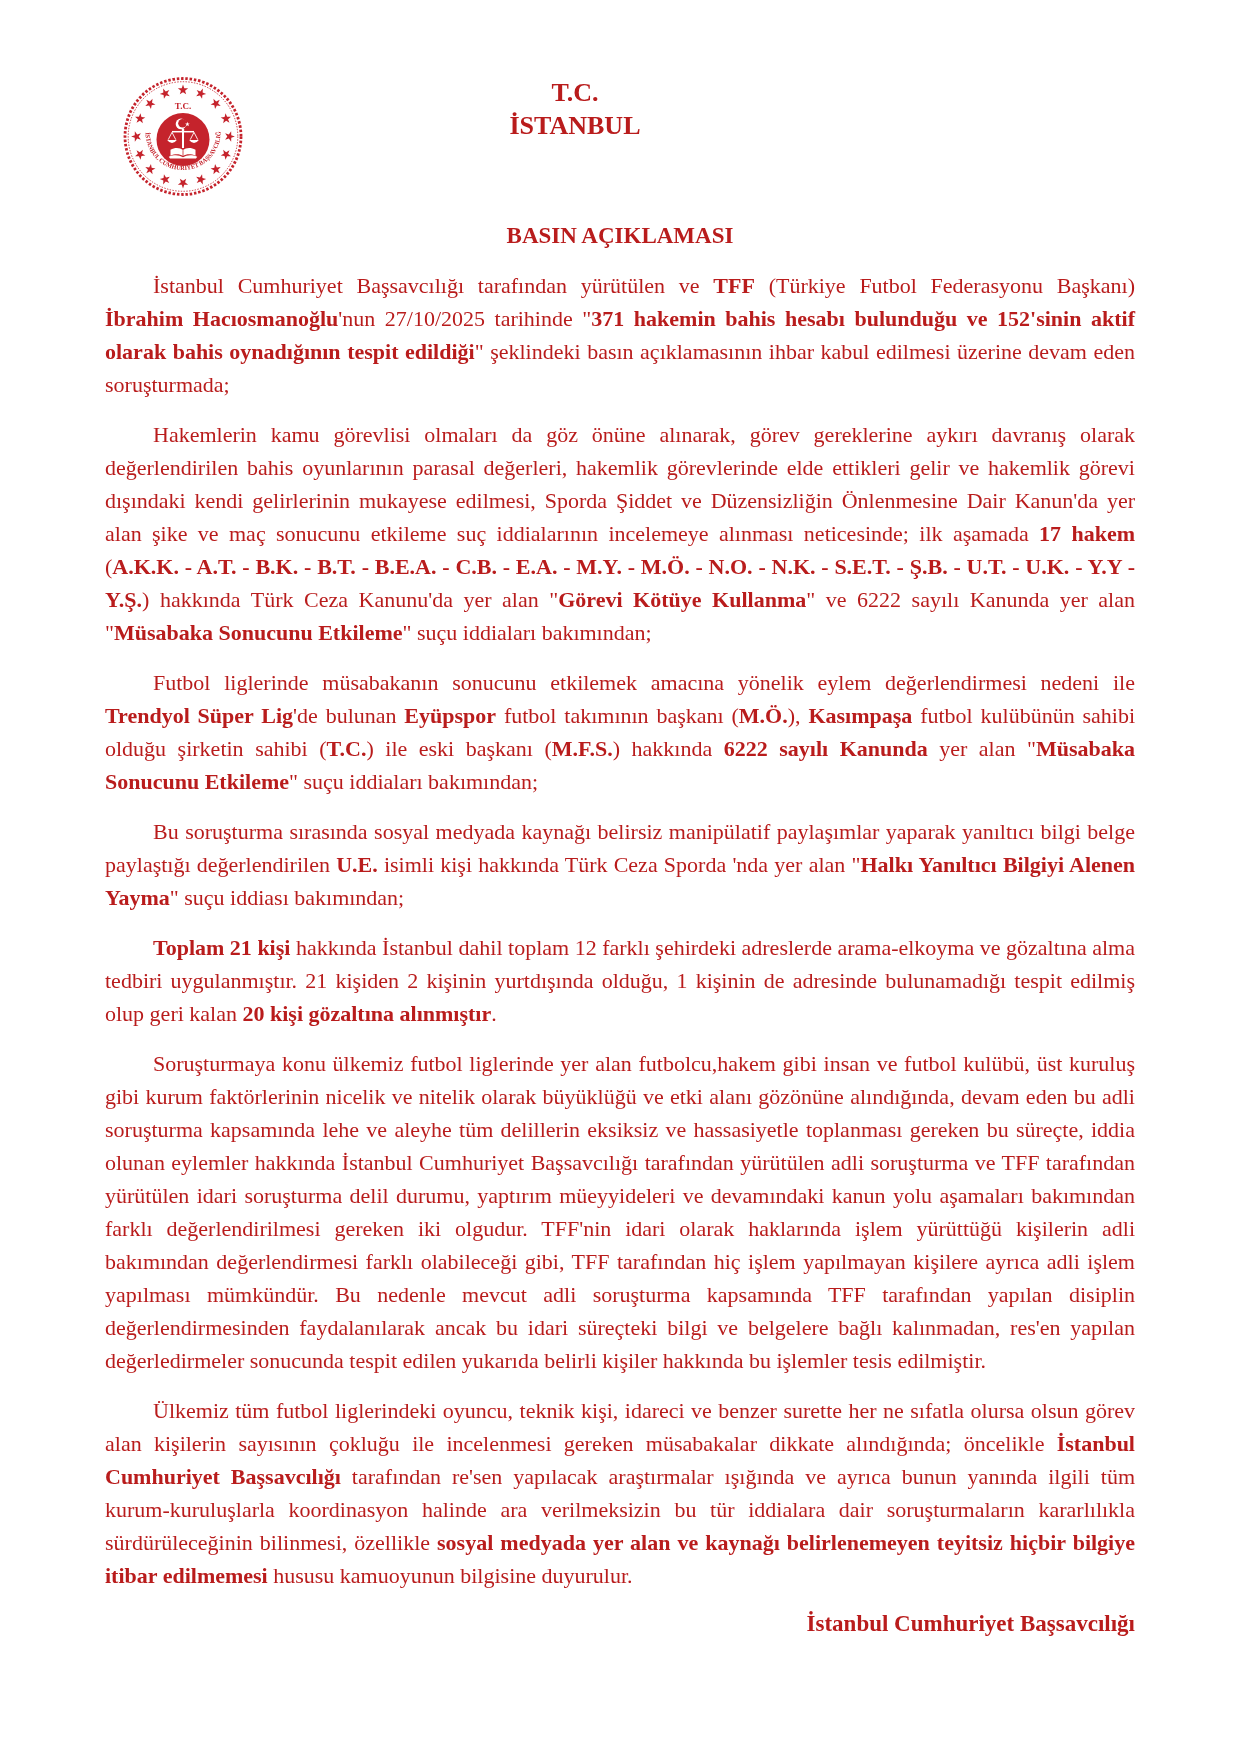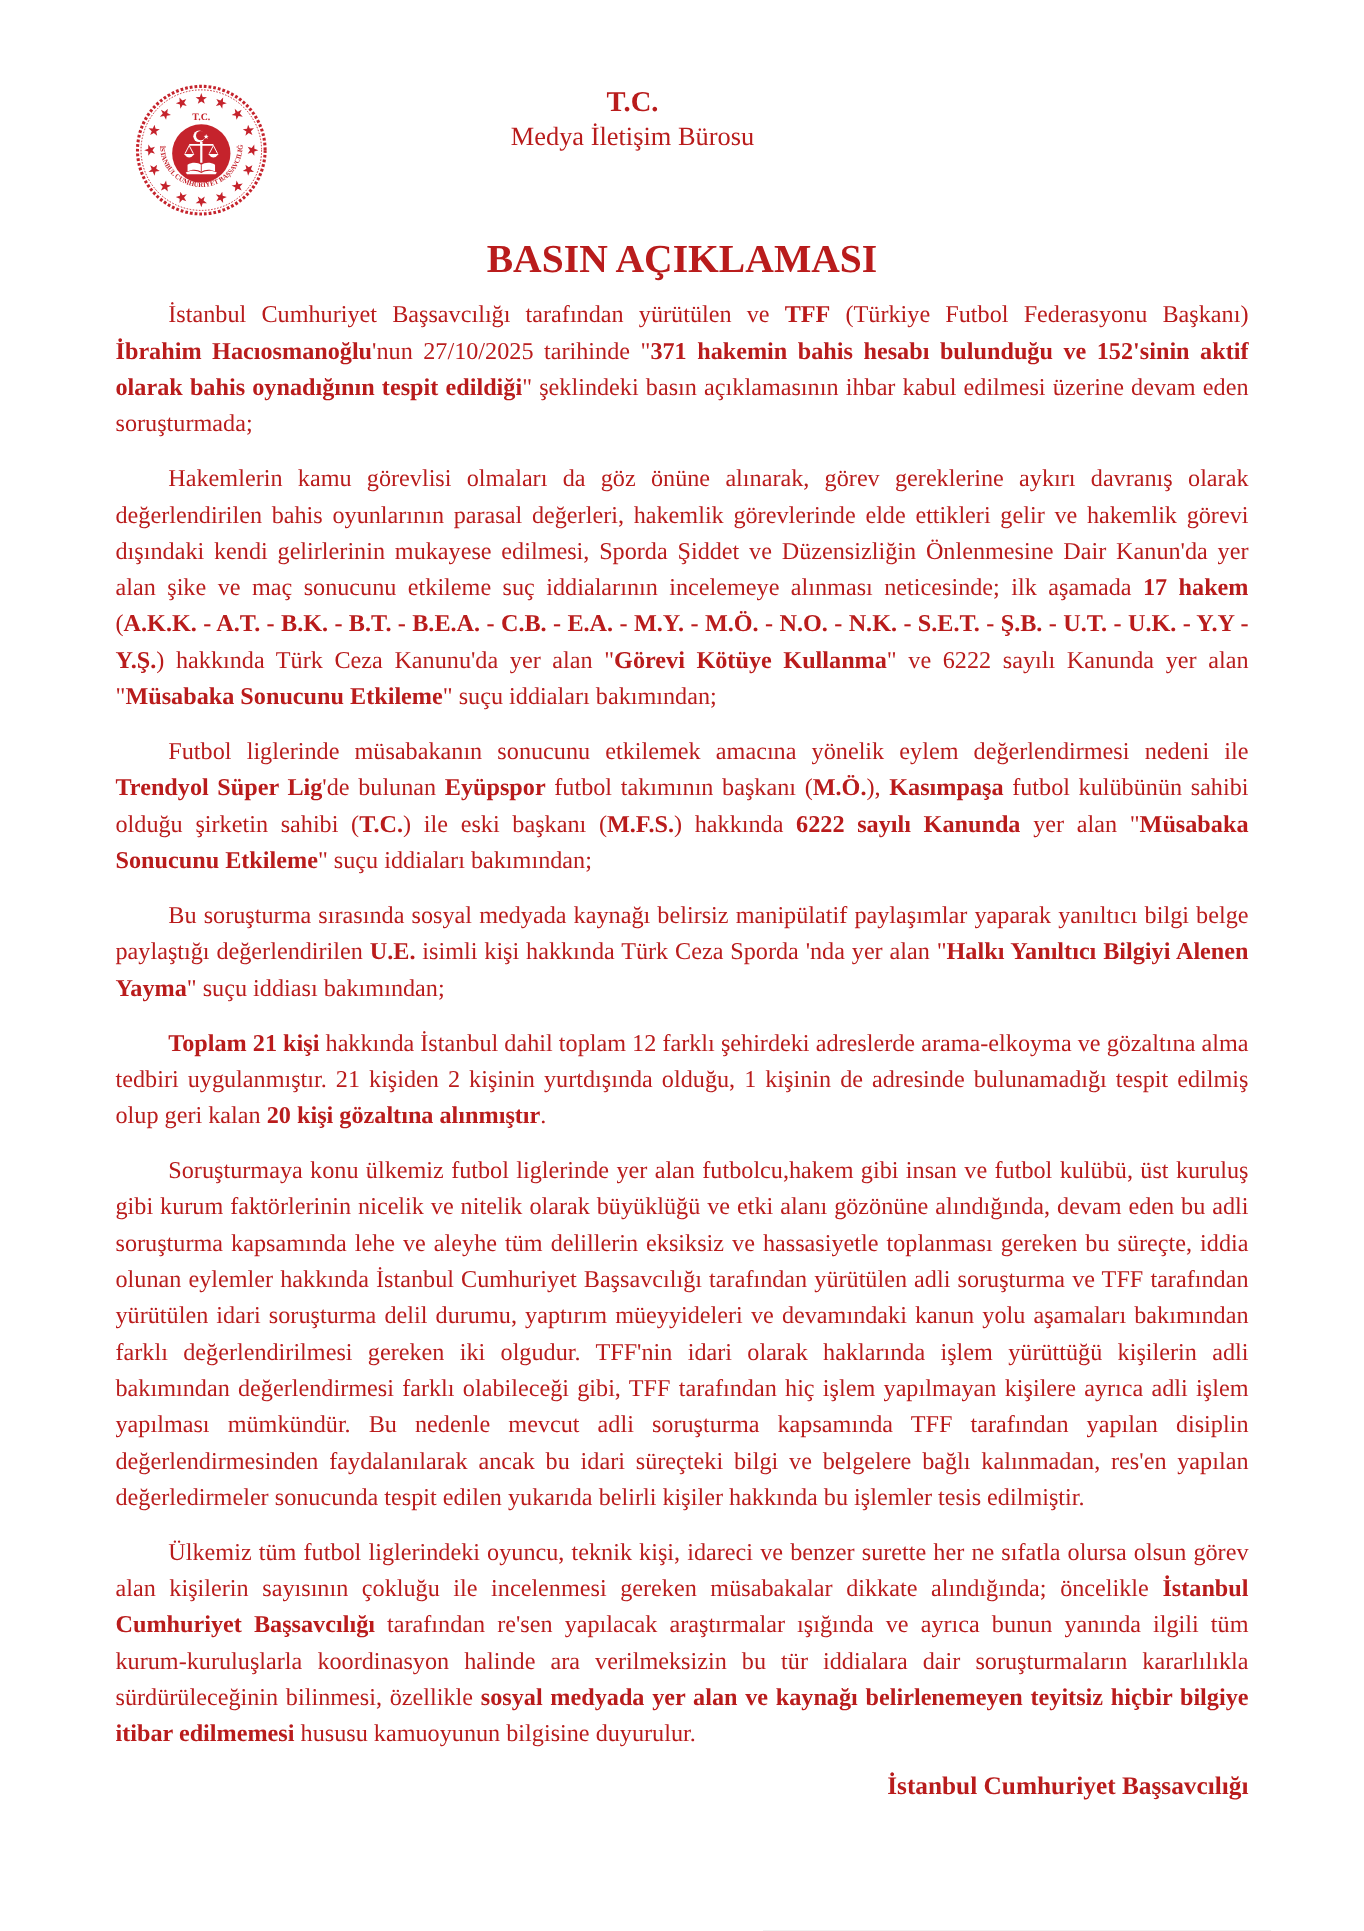--- a/index.html
+++ b/index.html
@@ -7,21 +7,21 @@
     position:relative;width:1240px;height:1755px;background:#ffffff;
     font-family:"Liberation Serif","DejaVu Serif",serif;color:#b91c1c;
     overflow:hidden;margin:0 auto;
   }
   .header{position:relative;height:212px;}
   .emblem{position:absolute;left:121px;top:73px;width:124px;height:127px;}
   .header-text{position:absolute;left:105px;top:76px;width:940px;text-align:center;line-height:33px;}
   .h-bold{font-weight:bold;font-size:26px;}
   .h-reg{font-size:24px;}
   .date-line{margin:3px 105px 0 105px;text-align:right;font-weight:bold;font-size:26px;line-height:33px;}
-  .doc-title{margin:7px 105px 0 105px;text-align:center;font-weight:bold;font-size:36px;line-height:33px;}
+  .doc-title{margin:7px 105px 0 105px;text-align:center;font-weight:bold;font-size:23px;line-height:33px;}
   .content{margin:13px 105px 0 105px;font-size:22px;line-height:33px;text-align:justify;}
   .content .para{margin:17px 0 13px 0;text-indent:48px;}
   .content .para b{font-weight:bold;}
   .signature{margin:17px 105px 0 105px;text-align:right;font-weight:bold;font-size:23px;line-height:30px;}
 </style>
 </head>
 <body>
 
 <div class="page">
 
@@ -83,21 +83,21 @@
         <g fill="#ffffff">
           <path d="M -12.5,13.2 C -8,10.6 -3,11 0,13.6 C 3,11 8,10.6 12.5,13.2 L 12.5,19.2 C 8,17 3,17.4 0,19.6 C -3,17.4 -8,17 -12.5,19.2 Z"></path>
           <path d="M 0,13.6 V 19.6" stroke="#c5232c" stroke-width="0.8" fill="none"></path>
           <path d="M -14.2,20.3 C -9,18.1 -4,18.4 0,20.8 C 4,18.4 9,18.1 14.2,20.3 L 13,22 H -13 Z"></path>
         </g>
       </svg>
     </div>
 
     <div class="header-text">
       <div class="h-bold">T.C.</div>
-      <div class="h-reg">Medya İletişim Bürosu</div>
+      <div class="h-bold">İSTANBUL</div>
     </div>
   </div>
 
 
   <div class="doc-title">BASIN AÇIKLAMASI</div>
 
   <div class="content">
       <p class="para"><span>İstanbul Cumhuriyet Başsavcılığı tarafından yürütülen ve </span><b>TFF</b><span> (Türkiye Futbol Federasyonu Başkanı) </span><b>İbrahim Hacıosmanoğlu</b><span>'nun 27/10/2025 tarihinde "</span><b>371 hakemin bahis hesabı bulunduğu ve 152'sinin aktif olarak bahis oynadığının tespit edildiği</b><span>" şeklindeki basın açıklamasının ihbar kabul edilmesi üzerine devam eden soruşturmada;</span></p>
       <p class="para"><span>Hakemlerin kamu görevlisi olmaları da göz önüne alınarak, görev gereklerine aykırı davranış olarak değerlendirilen bahis oyunlarının parasal değerleri, hakemlik görevlerinde elde ettikleri gelir ve hakemlik görevi dışındaki kendi gelirlerinin mukayese edilmesi, Sporda Şiddet ve Düzensizliğin Önlenmesine Dair Kanun'da yer alan şike ve maç sonucunu etkileme suç iddialarının incelemeye alınması neticesinde; ilk aşamada </span><b>17 hakem</b><span> (</span><b>A.K.K. - A.T. - B.K. - B.T. - B.E.A. - C.B. - E.A. - M.Y. - M.Ö. - N.O. - N.K. - S.E.T. - Ş.B. - U.T. - U.K. - Y.Y - Y.Ş.</b><span>) hakkında Türk Ceza Kanunu'da yer alan "</span><b>Görevi Kötüye Kullanma</b><span>" ve 6222 sayılı Kanunda yer alan "</span><b>Müsabaka Sonucunu Etkileme</b><span>" suçu iddiaları bakımından;</span></p>
       <p class="para"><span>Futbol liglerinde müsabakanın sonucunu etkilemek amacına yönelik eylem değerlendirmesi nedeni ile </span><b>Trendyol Süper Lig</b><span>'de bulunan </span><b>Eyüpspor</b><span> futbol takımının başkanı (</span><b>M.Ö.</b><span>), </span><b>Kasımpaşa</b><span> futbol kulübünün sahibi olduğu şirketin sahibi (</span><b>T.C.</b><span>) ile eski başkanı (</span><b>M.F.S.</b><span>) hakkında </span><b>6222 sayılı Kanunda</b><span> yer alan "</span><b>Müsabaka Sonucunu Etkileme</b><span>" suçu iddiaları bakımından;</span></p>

